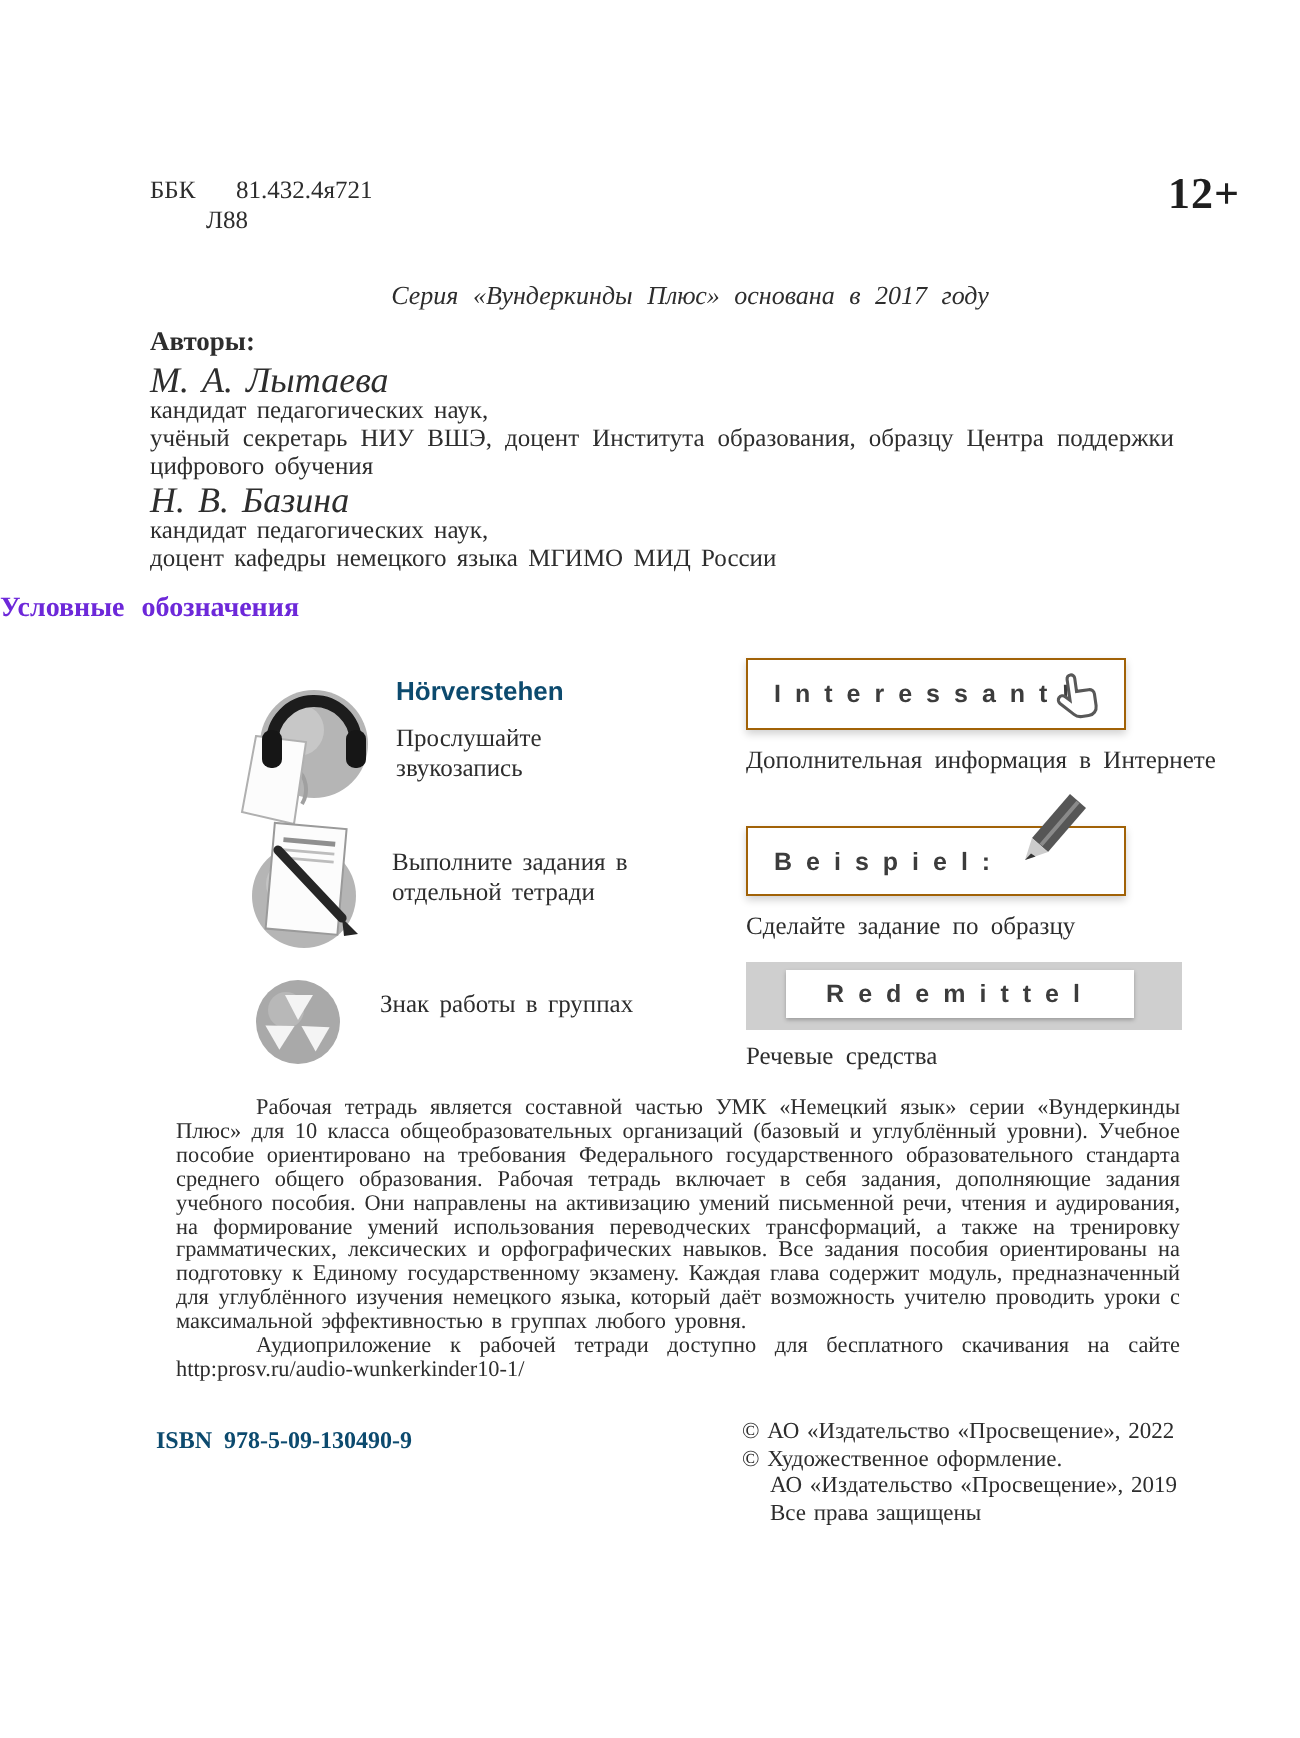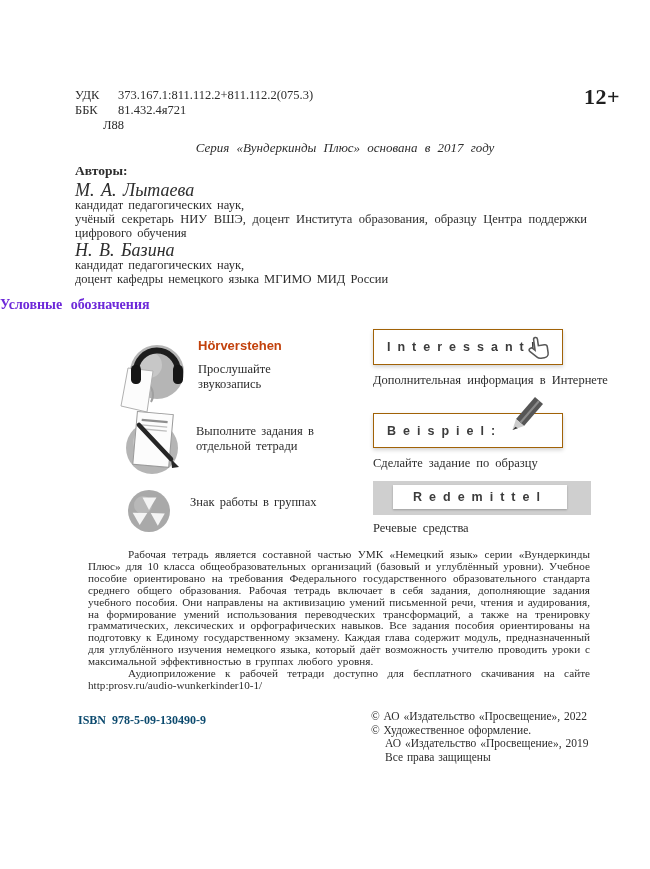--- a/index.html
+++ b/index.html
@@ -37,21 +37,21 @@
 
   
   .legend-heading {
     position:absolute; left:0; top:297px; width:100%;
     text-align:left; font-weight:bold; font-size:14px; word-spacing:5px; color:#6d28d9;
   }
 
   .legend-item-left { position:absolute; display:flex; }
   .li-icon { flex:none; }
   .li-text { margin-left:8px; }
-  .li-title { font-family:"Liberation Sans", sans-serif; font-weight:bold; font-size:13px; color:#c2410c; margin-bottom:9px; }
+  .li-title { font-family:"Liberation Sans", sans-serif; font-weight:bold; font-size:13px; color:#0c4a6e; margin-bottom:9px; }
   .li-caption { font-size:12.5px; line-height:15px; word-spacing:2px; }
 
   .sample-box {
     position:absolute; left:373px; width:190px;
     background:#ffffff; border:1px solid #a16207;
     box-shadow:0 2px 4px rgba(0,0,0,0.18);
   }
   .sample-label {
     font-family:"Liberation Sans", sans-serif; font-weight:bold;
     font-size:12.5px; letter-spacing:7px; color:#3c3c3c;
@@ -84,24 +84,20 @@
   .isbn { position:absolute; left:78px; top:713px; font-weight:bold; font-size:12px; word-spacing:3px; color:#0c4a6e; }
   .copyright { position:absolute; left:371px; top:710px; font-size:11.5px; line-height:13.5px; word-spacing:1px; }
   .copyright .indent { padding-left:14px; }
 </style>
 </head>
 <body>
 
 <div class="page">
 
   <div class="biblio">
-    <div class="biblio-row">
-      <span class="biblio-label">УДК</span>
-      <span>373.167.1:811.112.2+811.112.2(075.3)</span>
-    </div>
     <div class="biblio-row">
       <span class="biblio-label">ББК</span>
       <span>81.432.4я721</span>
     </div>
     <div class="biblio-row">
       <span class="biblio-code">Л88</span>
     </div>
   </div>
 
   <div class="age-rating">12+</div>

